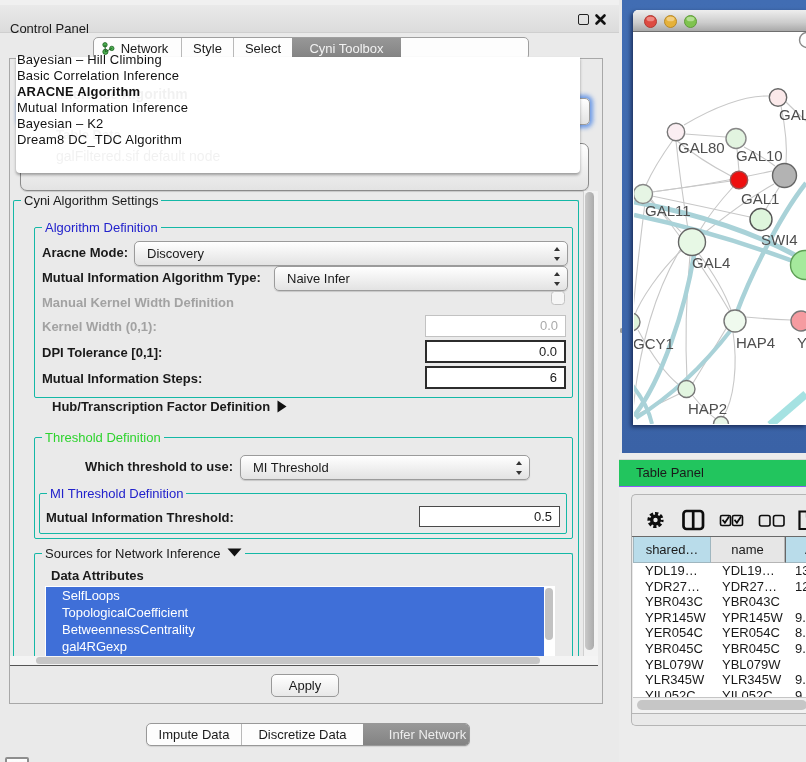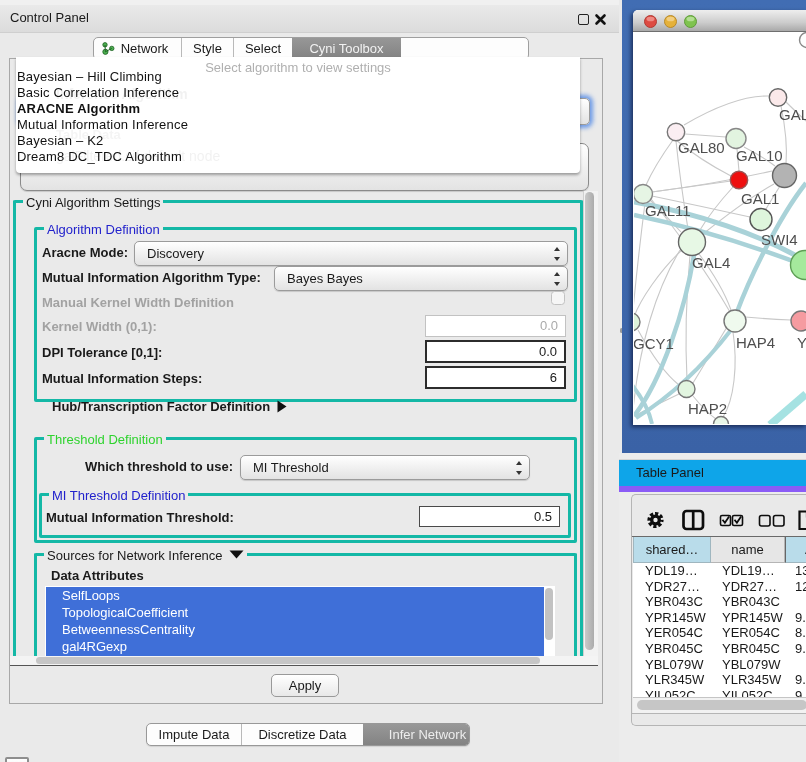--- a/index.html
+++ b/index.html
@@ -1,35 +1,35 @@
 <!DOCTYPE html>
 <html><head><meta charset="utf-8">
 <style>
 html,body{margin:0;padding:0;}
 body{width:806px;height:762px;position:relative;overflow:hidden;background:#eaeaea;
  font-family:"Liberation Sans",sans-serif;font-size:13px;color:#1a1a1a;}
 .abs{position:absolute;}
 .bold{font-weight:bold;}
-.grp{position:absolute;border:3px solid #14b8a6;border-radius:2px;}
+.grp{position:absolute;border:1px solid #14b8a6;border-radius:2px;}
 .grplab{position:absolute;top:-8px;left:7px;background:#eaeaea;padding:0 3px;line-height:15px;}
 .combo{position:absolute;border:1px solid #9b9b9b;border-radius:5px;
  background:linear-gradient(#ffffff,#f2f2f2 45%,#e3e3e3);box-shadow:0 1px 1px rgba(0,0,0,.15);}
 .combo .ar{position:absolute;right:6px;top:50%;width:8px;height:14px;margin-top:-7px;}
 .combo .ar:before{content:"";position:absolute;left:1px;top:0;border:3.5px solid transparent;border-bottom:4.5px solid #333;border-top:none;}
 .combo .ar:after{content:"";position:absolute;left:1px;bottom:0;border:3.5px solid transparent;border-top:4.5px solid #333;border-bottom:none;}
 .fld{position:absolute;background:#fff;text-align:right;}
 .lab{position:absolute;white-space:nowrap;}
 </style></head>
 <body>
 <div class="abs" style="left:1px;top:0;width:2px;height:4px;background:#8a8a8a;"></div>
 
 <div class="abs" style="left:0;top:0;width:619px;height:762px;background:#eaeaea;"></div>
 <div class="abs" style="left:0;top:0;width:619px;height:5px;background:#f0f0f0;"></div>
 <div class="abs" style="left:0;top:5px;width:619px;height:27px;background:linear-gradient(#e9e9e9,#dcdcdc);border-bottom:1px solid #cfcfcf;"></div>
-<div class="abs" style="left:10px;top:10px;font-size:13px;">Control Panel</div>
+<div class="abs" style="left:10px;top:21px;font-size:13px;">Control Panel</div>
 
 <div class="abs" style="left:578px;top:14px;width:9px;height:9px;border:1.6px solid #222;border-radius:2px;"></div>
 <svg class="abs" style="left:594px;top:13px;" width="13" height="13" viewBox="0 0 13 13">
     <path d="M2.5 2.5 L10.5 10.5 M10.5 2.5 L2.5 10.5" stroke="#111" stroke-width="2.6" stroke-linecap="round"></path>
   </svg>
 
 <div class="abs" style="left:9px;top:58px;width:592px;height:644px;border:1px solid #a8a8a8;background:#eaeaea;"></div>
 
 <div class="abs" style="left:93px;top:37px;width:434px;height:21px;background:#fdfdfd;border:1px solid #9f9f9f;border-radius:5px;overflow:hidden;">
   <div class="abs" style="left:0;top:0;width:87px;height:21px;line-height:21px;text-align:center;padding-left:14px;box-sizing:border-box;">Network</div>
@@ -43,21 +43,20 @@
   <div class="abs" style="left:88px;top:0;width:51px;height:21px;line-height:21px;text-align:center;">Style</div>
   <div class="abs" style="left:139px;top:0;width:1px;height:21px;background:#b9b9b9;"></div>
   <div class="abs" style="left:140px;top:0;width:58px;height:21px;line-height:21px;text-align:center;">Select</div>
   <div class="abs" style="left:198px;top:0;width:109px;height:21px;line-height:21px;text-align:center;background:linear-gradient(#979797,#828282);color:#f2f2f2;">Cyni Toolbox</div>
 </div>
 
 <div class="combo" style="left:20px;top:98px;width:568px;height:25px;box-shadow:0 0 4px 2.5px rgba(70,130,230,.75);"></div>
 <div class="combo" style="left:20px;top:143px;width:567px;height:46px;border-radius:7px;border-color:#8a8a8a;"></div>
 
 <div class="abs" style="left:16px;top:57px;width:564px;height:116px;background:#fff;border-radius:0 0 4px 4px;box-shadow:0 2px 3px rgba(0,0,0,.35);">
-  <div style="text-align:center;color:#b0b0b0;font-size:13px;padding-top:3px;height:14px;">Select algorithm to view settings</div>
   <div class="abs" style="left:40px;top:29px;color:rgba(60,60,60,.07);font-size:14px;font-weight:bold;">Inference Algorithm</div>
   <div class="abs" style="left:40px;top:70px;color:rgba(60,60,60,.06);font-size:13px;font-weight:bold;">Table Data</div>
   <div class="abs" style="left:40px;top:91px;color:rgba(60,60,60,.07);font-size:14px;">galFiltered.sif default node</div>
   <div style="position:relative;margin-top:-5px;padding-left:1px;line-height:16px;font-size:13px;color:#111;letter-spacing:.2px;">
     Bayesian – Hill Climbing<br>
     Basic Correlation Inference<br>
     <span class="bold">ARACNE Algorithm</span><br>
     Mutual Information Inference<br>
     Bayesian – K2<br>
     Dream8 DC_TDC Algorithm
@@ -72,21 +71,21 @@
 <div class="abs" style="left:585px;top:192px;width:9px;height:458px;background:linear-gradient(90deg,#c9c9c9,#ababab);border-radius:5px;"></div>
 
 <div class="grp" style="left:34px;top:227px;width:537px;height:169px;">
   <span class="grplab" style="color:#2222cc;">Algorithm Definition</span>
 </div>
 
 <div class="lab bold" style="left:42px;top:245px;">Aracne Mode:</div>
 <div class="combo" style="left:134px;top:241px;width:432px;height:23px;line-height:23px;"><span style="padding-left:12px;">Discovery</span><span class="ar"></span></div>
 
 <div class="lab bold" style="left:42px;top:270px;">Mutual Information Algorithm Type:</div>
-<div class="combo" style="left:274px;top:266px;width:292px;height:23px;line-height:23px;"><span style="padding-left:12px;">Bayes Bayes</span><span class="ar"></span></div>
+<div class="combo" style="left:274px;top:266px;width:292px;height:23px;line-height:23px;"><span style="padding-left:12px;">Naive Infer</span><span class="ar"></span></div>
 
 <div class="lab bold" style="left:42px;top:295px;color:#a2a2a2;">Manual Kernel Width Definition</div>
 <div class="abs" style="left:551px;top:291px;width:12px;height:12px;border:1.5px solid #c2c2c2;border-radius:3.5px;background:#f6f6f6;"></div>
 
 <div class="lab bold" style="left:42px;top:319px;color:#a2a2a2;">Kernel Width (0,1):</div>
 <div class="fld" style="left:425px;top:315px;width:132px;height:20px;line-height:20px;border:1px solid #c2c2c2;padding-right:7px;color:#aaa;">0.0</div>
 
 <div class="lab bold" style="left:42px;top:345px;">DPI Tolerance [0,1]:</div>
 <div class="fld" style="left:425px;top:340px;width:130px;height:19px;line-height:19px;border:2px solid #2c2c2c;padding-right:7px;">0.0</div>
 
@@ -220,21 +219,21 @@
     <text x="761" y="245">SWI4</text>
     <text x="692" y="268">GAL4</text>
     <text x="633" y="349">GCY1</text>
     <text x="736" y="348">HAP4</text>
     <text x="797" y="348">YE</text>
     <text x="688" y="414">HAP2</text>
   </g>
 </svg>
 
 <div class="abs" style="left:619px;top:453px;width:187px;height:309px;background:#ececec;"></div>
-<div class="abs" style="left:619px;top:459px;width:187px;height:26px;background:#0ea5e9;border-top:1px solid #d5d5d5;border-bottom:6px solid #8b5cf6;line-height:26px;"><span style="margin-left:17px;">Table Panel</span></div>
+<div class="abs" style="left:619px;top:459px;width:187px;height:26px;background:#22c55e;border-top:1px solid #d5d5d5;border-bottom:1px solid #8b5cf6;line-height:26px;"><span style="margin-left:17px;">Table Panel</span></div>
 
 <div class="abs" style="left:631px;top:494px;width:175px;height:232px;background:#e9e9e9;border:1px solid #b5b5b5;border-right:none;border-radius:5px 0 0 5px;box-sizing:border-box;overflow:hidden;">
 
   <svg class="abs" style="left:13px;top:14px;" width="162" height="22" viewBox="0 0 162 22">
     <g transform="translate(10.5,11)">
       <circle r="6.3" fill="none" stroke="#0d0d0d" stroke-width="3.6" stroke-dasharray="3.1 1.85" stroke-dashoffset="1.2"></circle>
       <circle r="5.5" fill="#0d0d0d"></circle>
       <circle r="2.2" fill="#e9e9e9"></circle>
     </g>
     <rect x="38.5" y="2" width="19.5" height="18" rx="3" fill="none" stroke="#0d0d0d" stroke-width="2.7"></rect>

